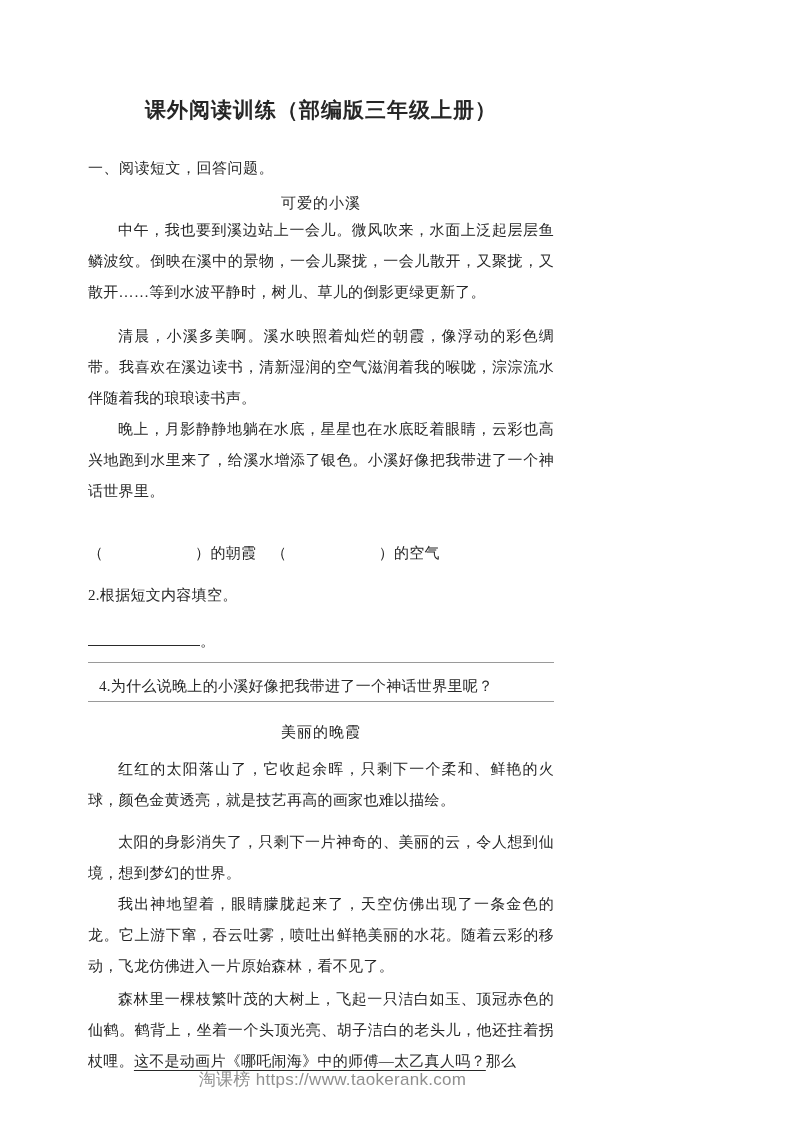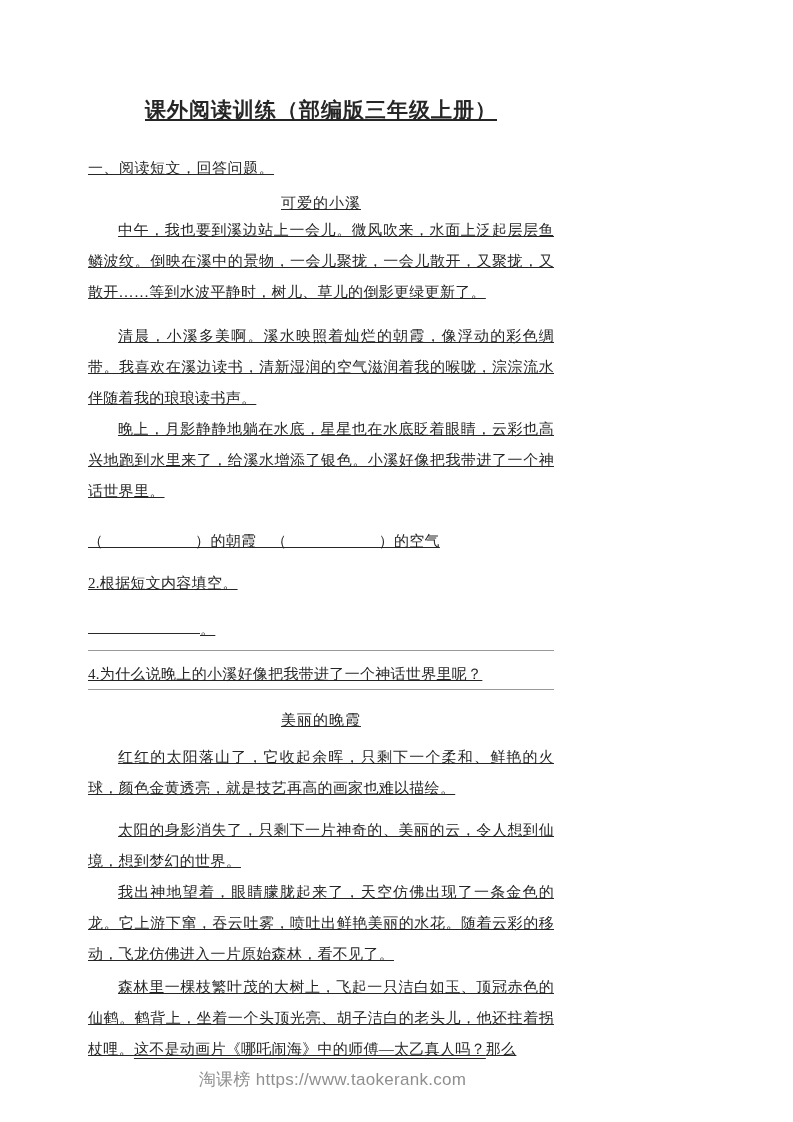--- a/index.html
+++ b/index.html
@@ -10,21 +10,20 @@
   }
   html,body{margin:0;padding:0;background:#ffffff;}
   .page{
     position:relative;
     width:637px;height:1122px;
     background:#ffffff;
     overflow:hidden;
     font-family:"Liberation Serif","DejaVu Serif",serif;
     color:var(--text);
     font-size:15px;
-    text-decoration:underline;
   }
   .content{
     padding:96px 83px 0 88px;
   }
   .content > *{margin:0;}
   h1.doc-title{
     font-size:21px;
     font-weight:bold;
     text-align:center;
     line-height:29px;
@@ -32,21 +31,21 @@
   }
   .sec-head{line-height:20px;margin-top:33px;letter-spacing:.5px;}
   .passage-title{line-height:20px;margin-top:15px;text-align:center;letter-spacing:1px;}
   .para{
     line-height:31px;
     text-align:justify;
     text-indent:2em;
     letter-spacing:.3px;
   }
   .q{line-height:20px;letter-spacing:.3px;}
-  .parens-line{line-height:20px;margin-top:24px;letter-spacing:.3px;}
+  .parens-line{line-height:20px;margin-top:36px;letter-spacing:.3px;}
   .fill-line{line-height:22px;margin-top:18px;text-indent:2em;letter-spacing:.3px;}
   .fill-cont{line-height:22px;margin-top:25px;letter-spacing:.3px;}
   .blank{
     display:inline-block;
     border-bottom:1px solid var(--blank);
     height:15px;
     vertical-align:baseline;
   }
   .blank.w1{width:197px;}
   .blank.w2{width:84px;}
@@ -60,21 +59,21 @@
     text-underline-offset:4px;
   }
   
   .m-p1{margin-top:13px;}
   .m-p2{margin-top:2px;}
   .m-p3{margin-top:0;}
   .m-q1{margin-top:16px;}
   .m-q2{margin-top:22px;}
   .m-q3{margin-top:5px;}
   .m-line1{margin-top:10px;}
-  .m-q4{margin-top:13px;}
+  .m-q4{margin-top:13px;margin-left:11px;}
   .m-line2{margin-top:5px;}
   .m-sec2{margin-top:46px;}
   .m-pt2{margin-top:20px;}
   .m-s2p1{margin-top:12px;}
   .m-s2p2{margin-top:11px;}
   .m-s2p3{margin-top:0;}
   .m-s2p4{margin-top:2px;}
   .footer{
     position:absolute;
     left:0;right:0;

